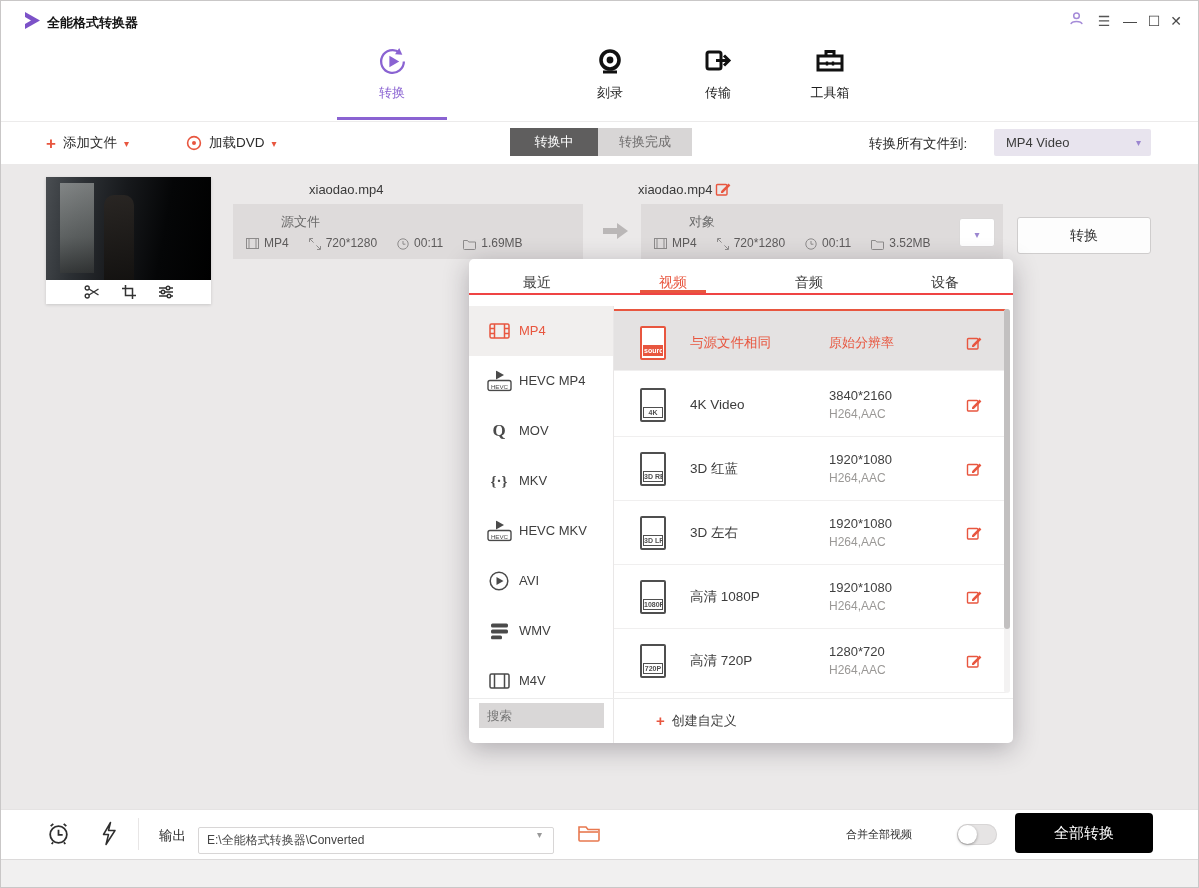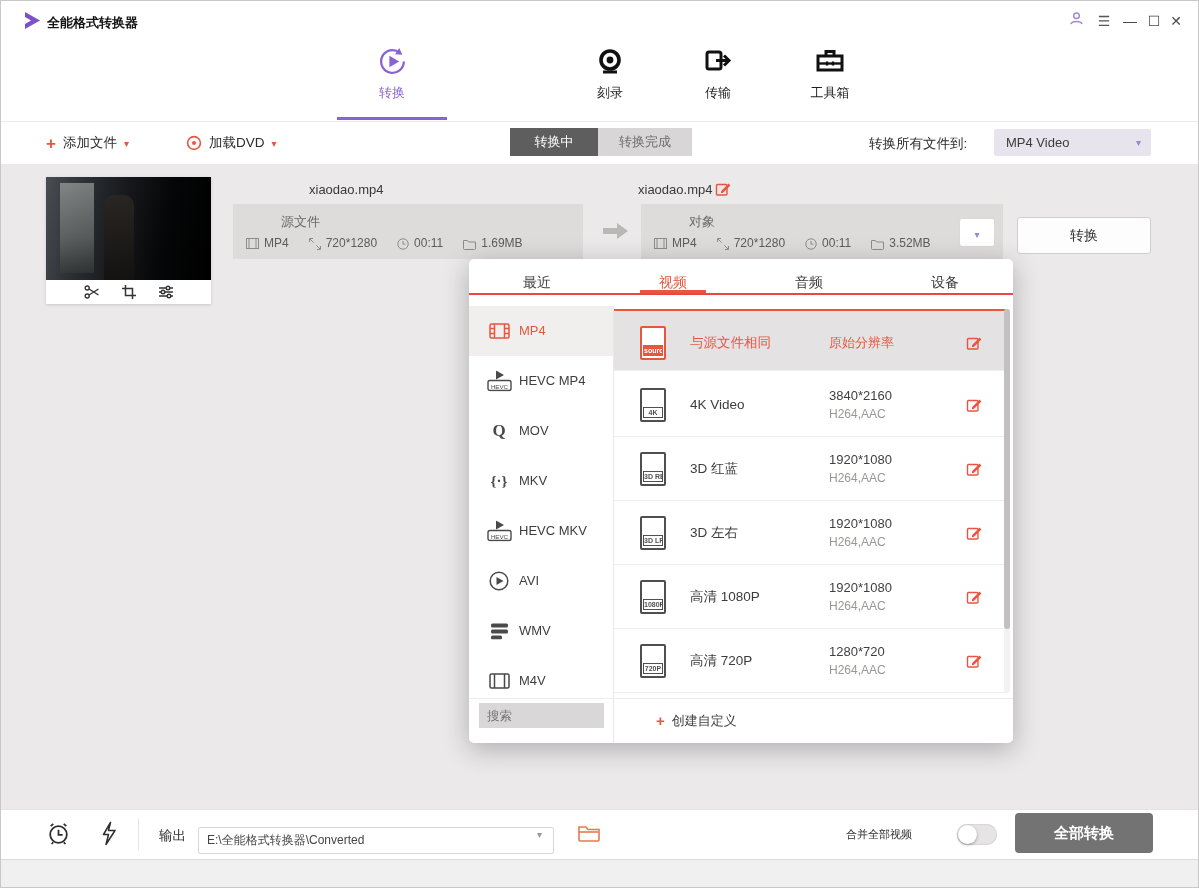--- a/index.html
+++ b/index.html
@@ -115,23 +115,23 @@
   .out-label { position:absolute; left:158px; top:826px; font-size:13.5px; color:#2e2e2e; }
   .out-input { position:absolute; left:197px; top:820px; width:356px; height:27px; background:#fff;
                border:1px solid #d8d6d6; border-radius:2px; font-size:12px; color:#444; padding:0 13px 0 8px;
                font-family:"Liberation Sans", sans-serif;margin-top:6px; }
   .out-caret { position:absolute; left:536px; top:820px; line-height:27px; color:#999; font-size:10px; cursor:pointer; }
   .merge-label { position:absolute; left:845px; top:826px; font-size:11px; color:#2e2e2e; }
   .toggle { position:absolute; left:956px; top:823px; width:40px; height:21px; border-radius:11px;
             background:#e6e4e4; box-shadow:inset 0 0 0 1px #d8d6d6; cursor:pointer; }
   .toggle-knob { position:absolute; left:1px; top:1px; width:19px; height:19px; border-radius:50%;
                  background:#fff; box-shadow:0 1px 3px rgba(0,0,0,.35); }
-  .convert-all-btn { position:absolute; left:1014px; top:812px; width:138px; height:40px; background:#737373;
+  .convert-all-btn { position:absolute; left:1014px; top:812px; width:138px; height:40px; background:#000000;
                      border:none; border-radius:4px; color:#fff; font-size:15px; text-align:center;
-                     line-height:40px; cursor:pointer;font-weight:bold; }
+                     line-height:40px; cursor:pointer; }
   .footer { position:absolute; left:0; top:858px; right:0; height:30px; background:#f1f0f0;
             border-top:1px solid #dcdada; }
 </style>
 </head>
 <body>
 
 <div class="win">
 
   <div class="titlebar">
     <span class="abs" style="left:22px;top:10px">

